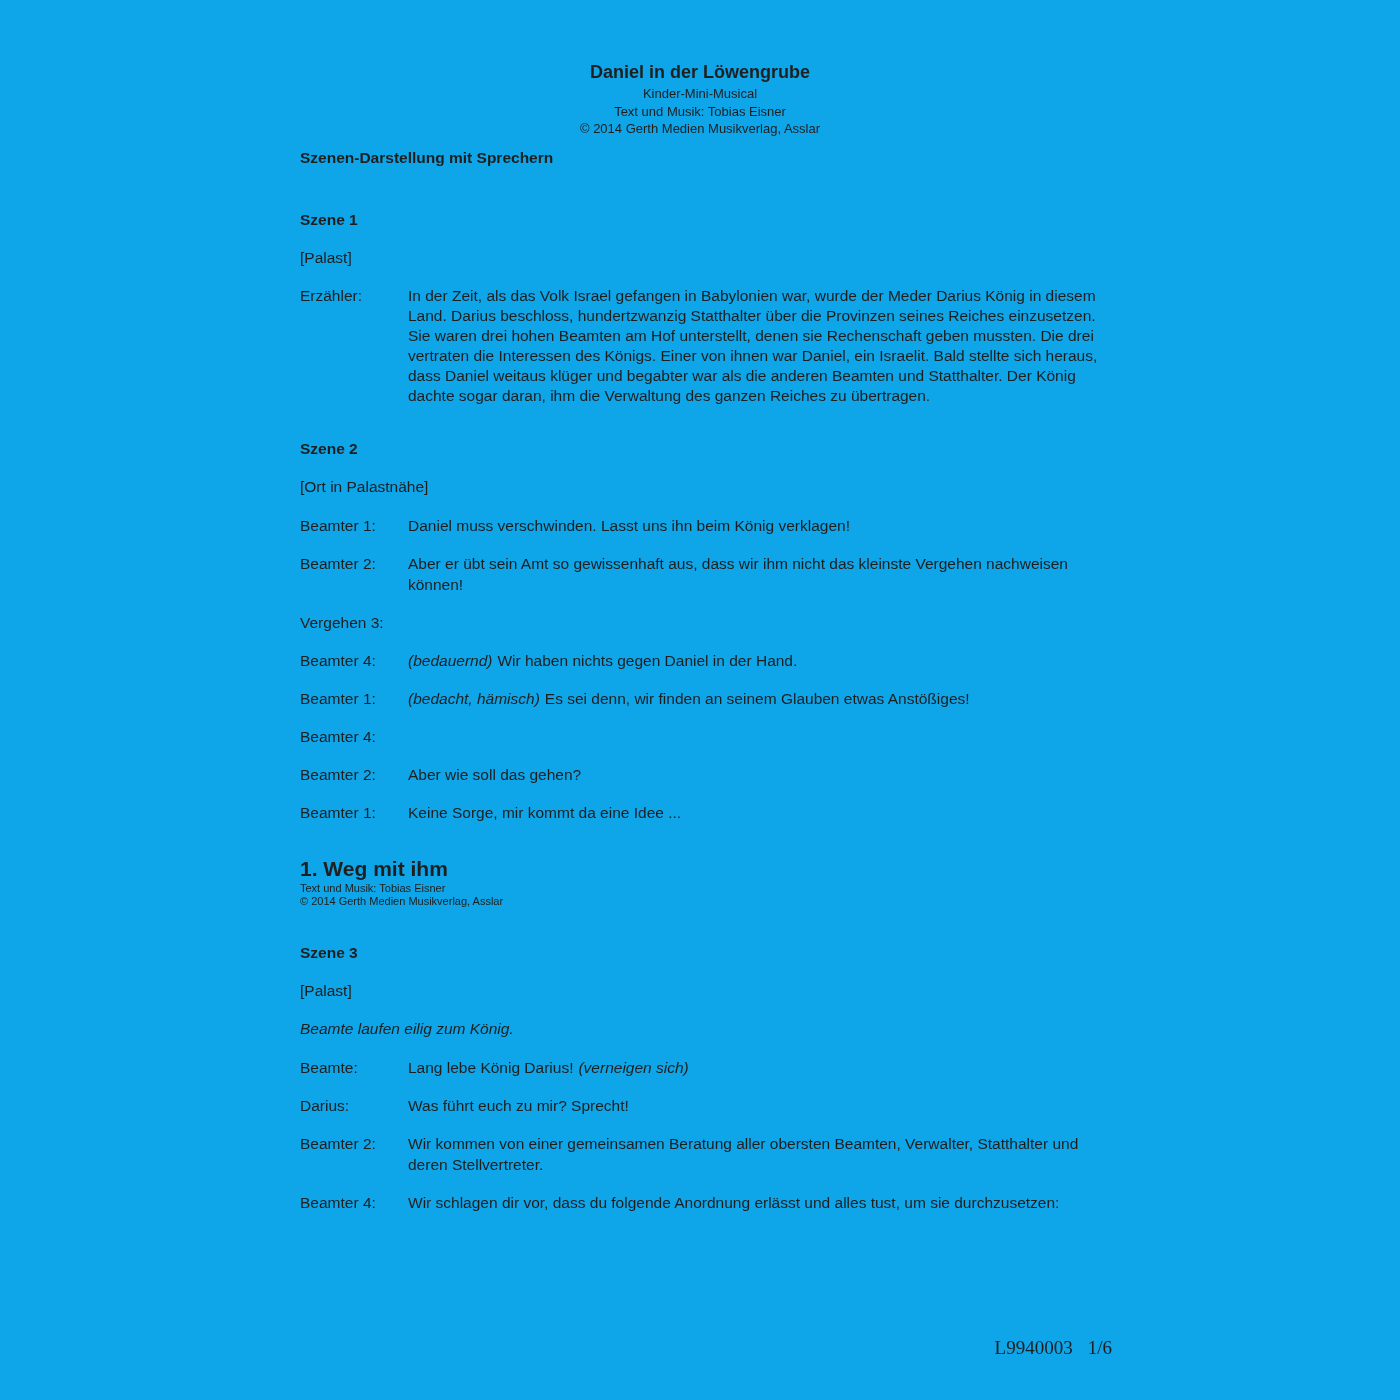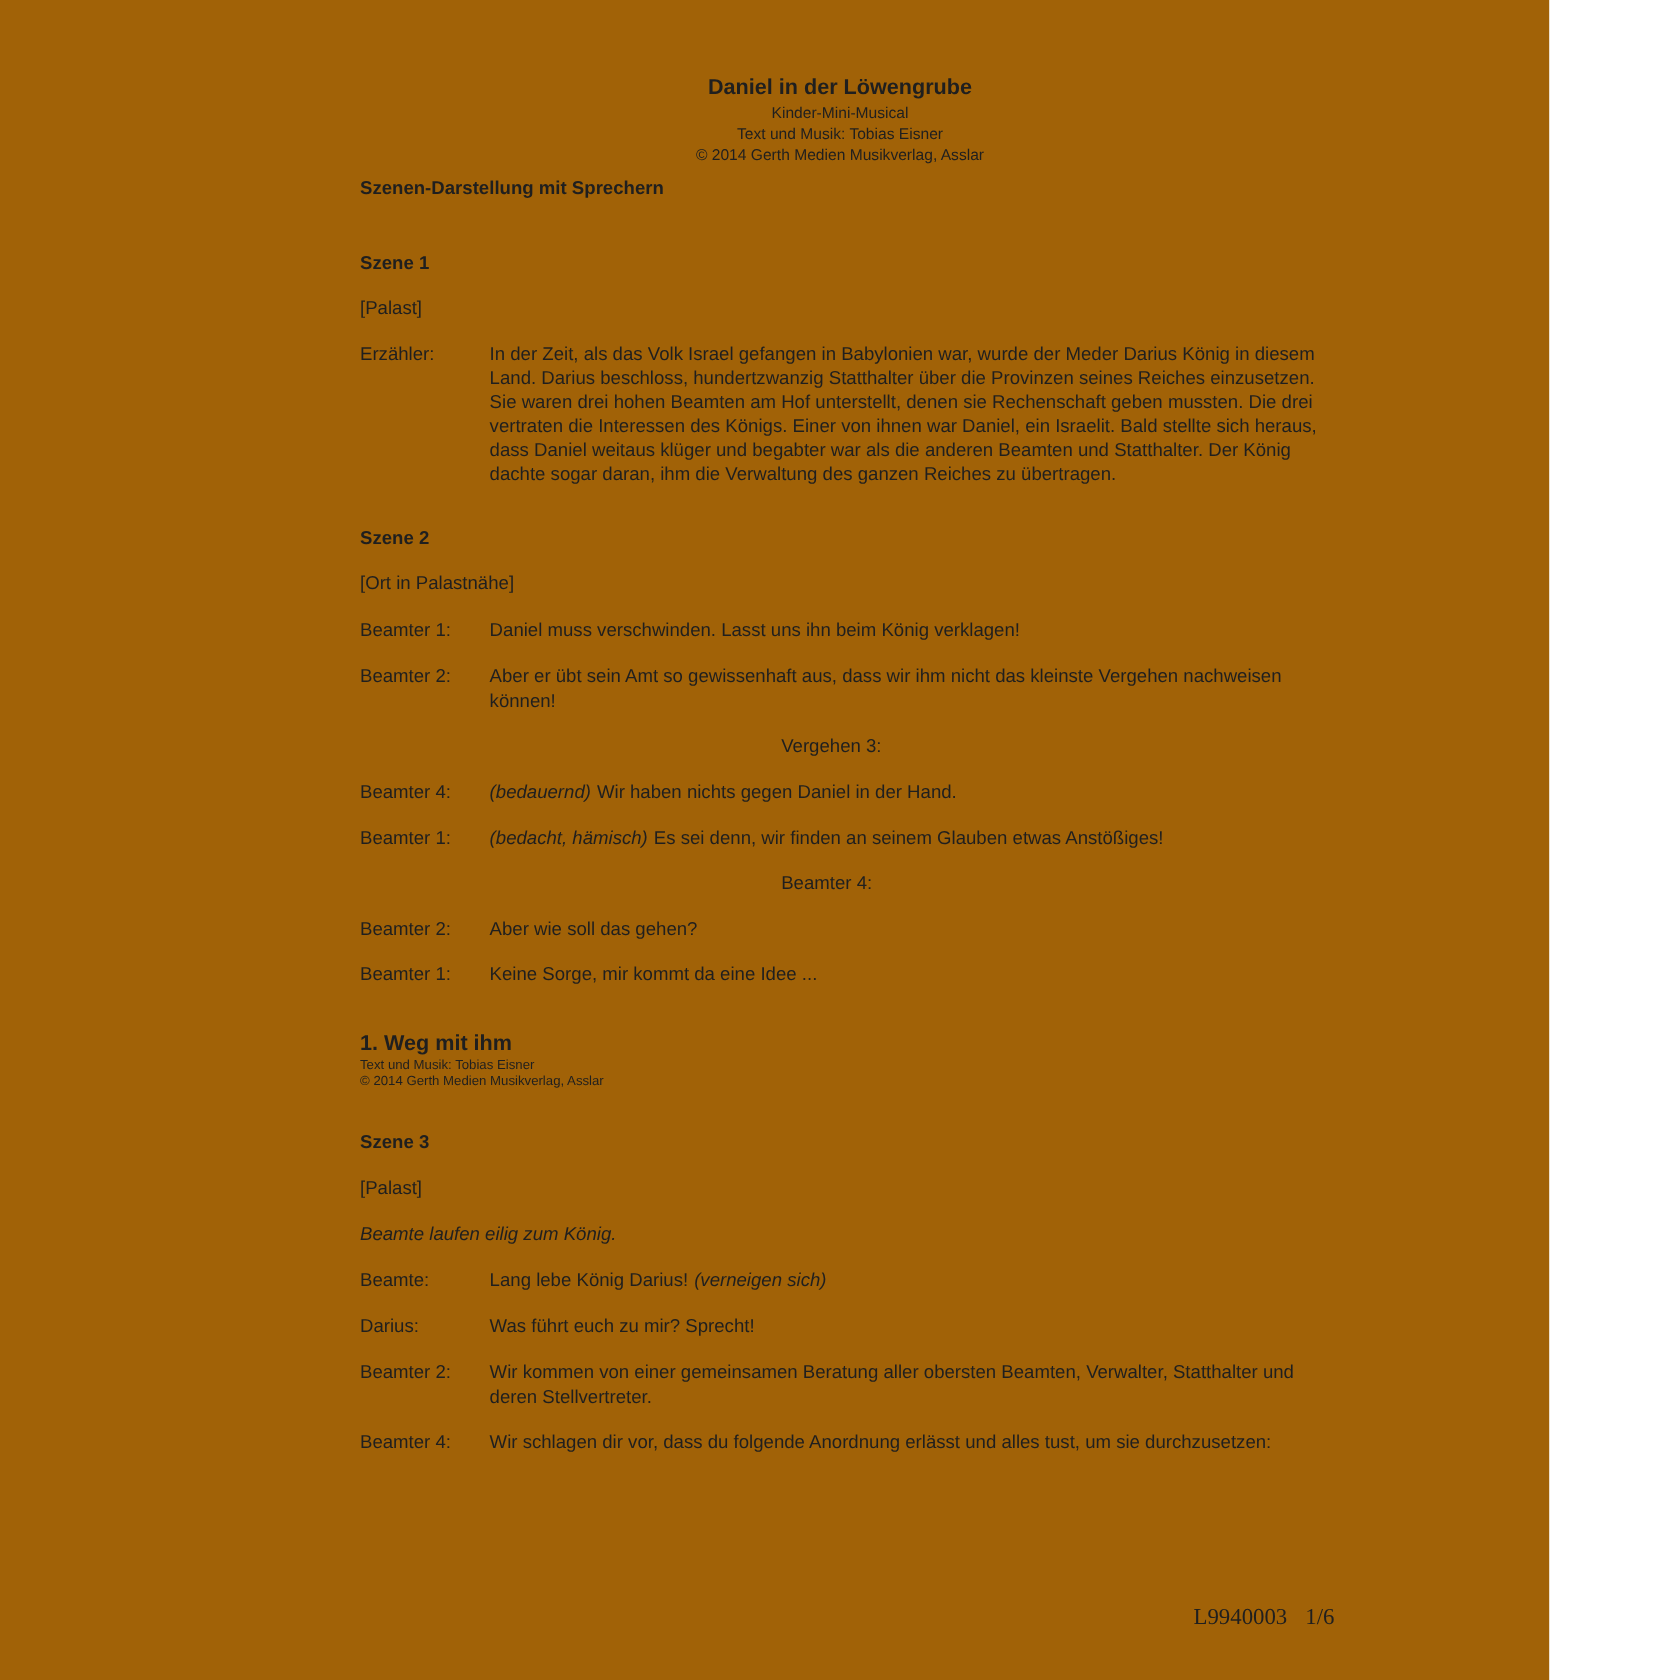--- a/index.html
+++ b/index.html
@@ -4,22 +4,22 @@
 <style>
   html, body { margin: 0; padding: 0; }
   body {
     width: 1400px; height: 1400px;
     background: #ffffff;
     font-family: "Liberation Sans", sans-serif;
     color: #1f1f1f;
   }
   .page {
     position: relative;
-    width: 1291px; height: 1400px;
-    background: #a16207;
+    width: 1400px; height: 1400px;
+    background: #0ea5e9;
     overflow: hidden;
   }
 
   
   .doc-header {
     position: absolute;
     top: 62px; left: 0;
     width: 1400px;
     text-align: center;
   }
@@ -51,32 +51,32 @@
   }
   .stage-note {
     font-size: 15.5px; line-height: 20px;
     font-style: italic;
     margin: 0 0 18px 0;
   }
   .row {
     display: flex;
     align-items: flex-start;
     margin: 17px 0 17px 0;
-    font-size: 15.5px; line-height: 21px; justify-content: center;
+    font-size: 15.5px; line-height: 21px;
   }
   .row .speaker { flex: 0 0 108px; }
   .row .line { flex: 1; }
   .row.narrator { margin-bottom: 33px; line-height: 20px; }
   .row.mb-lg { margin-bottom: 36px; }
   .dir { font-style: italic; margin-right: 5px; }
   .dir-after { font-style: italic; margin-left: 5px; }
 
   .song-block { margin: 0 0 35px 0; }
   .song-title {
-    font-size: 18px; font-weight: bold;
+    font-size: 21px; font-weight: bold;
     line-height: 20px; margin: 0 0 3px 0;
   }
   .song-small { font-size: 11px; line-height: 13px; }
 
   
   .doc-footer {
     position: absolute;
     top: 1337px; left: 0;
     width: 1112px;
     text-align: right;

